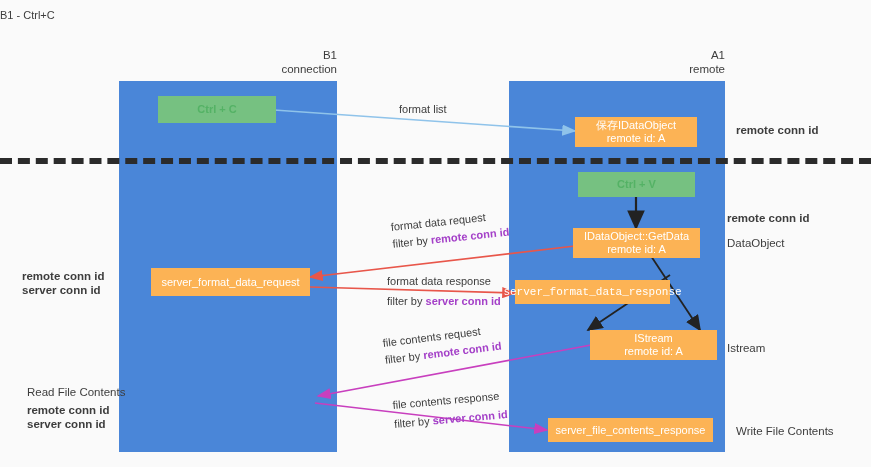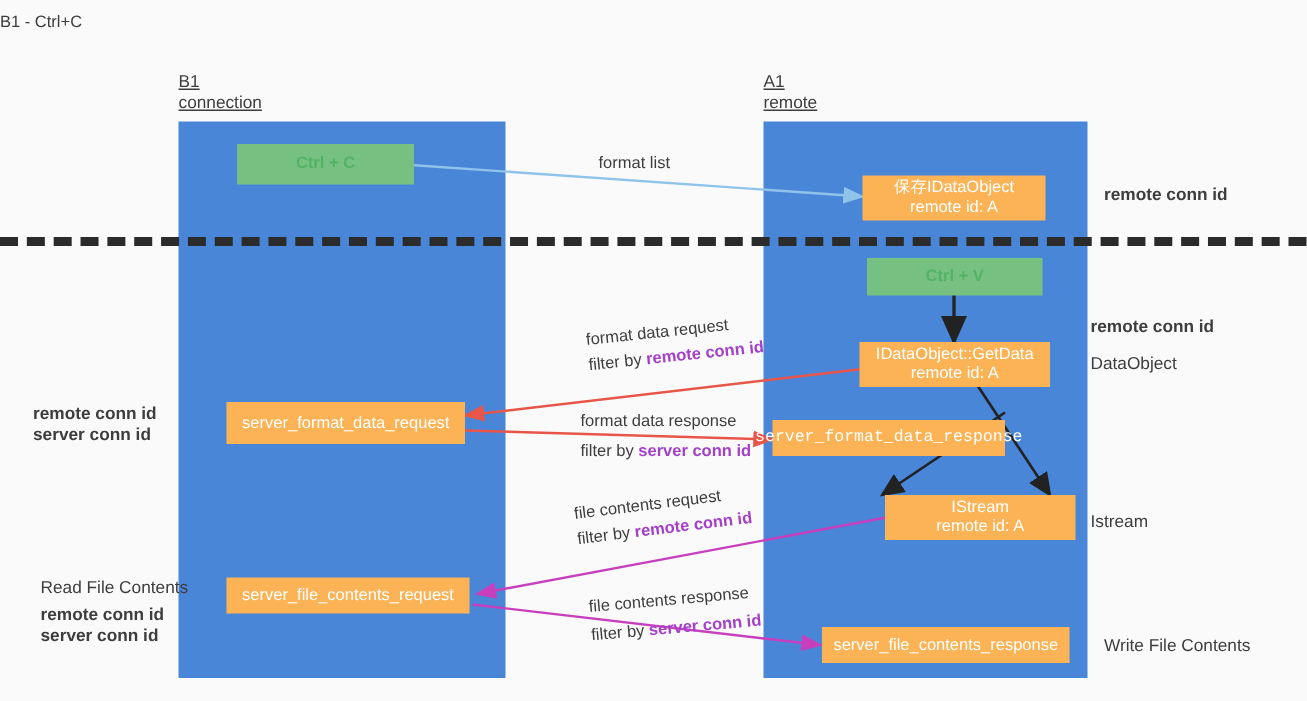--- a/index.html
+++ b/index.html
@@ -15,21 +15,21 @@
   .abs{position:absolute;}
 
   
   .title{
     left:0;top:6px;width:871px;text-align:left;
     font-size:11px;line-height:19px;color:#3d3d3d;
   }
 
   
   .colhdr{
-    font-size:11.5px;line-height:14px;text-align:left;color:#3d3d3d;text-decoration:underline;
+    font-size:11.5px;line-height:14px;text-align:right;color:#3d3d3d;
   }
 
   
   .lane{background:#4a86d8;}
 
   
   .divider{
     left:0;top:158px;width:871px;height:0;
     border-top:6px dashed #2b2b2b;
   }
@@ -132,23 +132,20 @@
 
   <div class="abs node orange" style="left:515px;top:280px;width:155px;height:24px;font-family:Liberation Mono, monospace;">
     <span>server_format_data_response</span>
   </div>
 
   <div class="abs node orange" style="left:590px;top:330px;width:127px;height:30px;flex-direction:column;">
     <span>IStream</span>
     <span class="l2">remote id: A</span>
   </div>
 
-  <div class="abs node orange" style="left:151px;top:385px;width:162px;height:24px;">
-    <span>server_file_contents_request</span>
-  </div>
 
   <div class="abs node orange" style="left:548px;top:418px;width:165px;height:24px;">
     <span>server_file_contents_response</span>
   </div>
 
   <div class="abs divider"></div>
 
   <div class="abs ftxt" style="left:399px;top:102px;">format list</div>
 
   <div class="abs" style="left:390px;top:220px;transform:rotate(-6deg);transform-origin:left top;">

